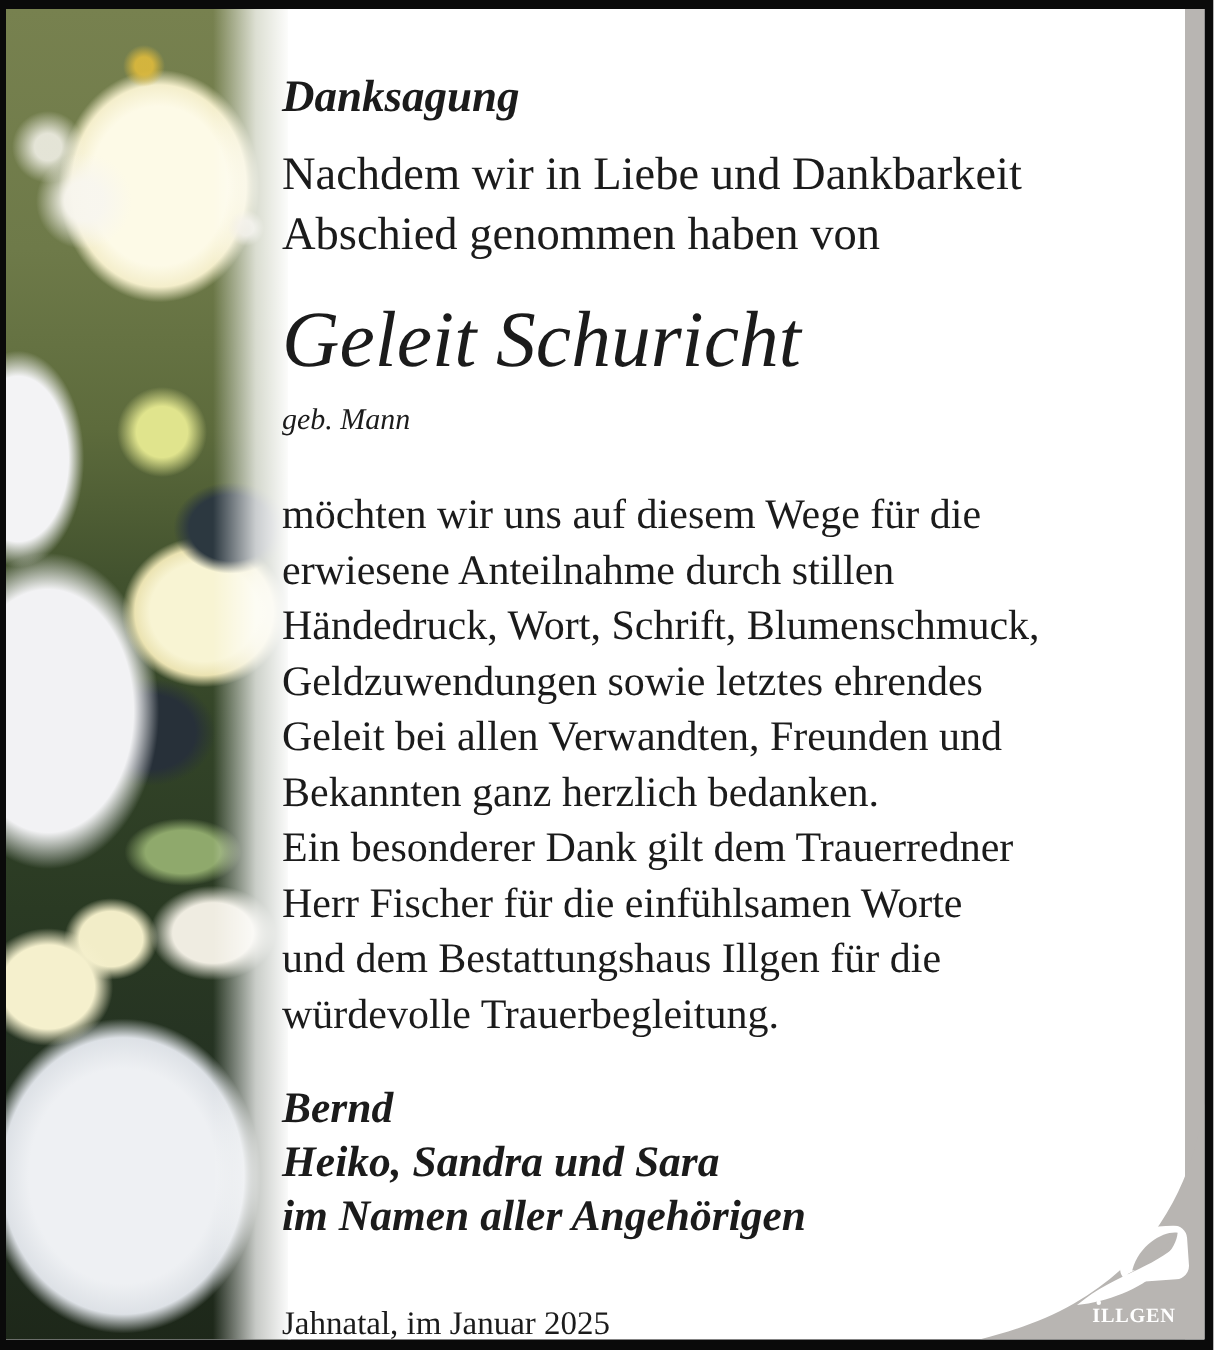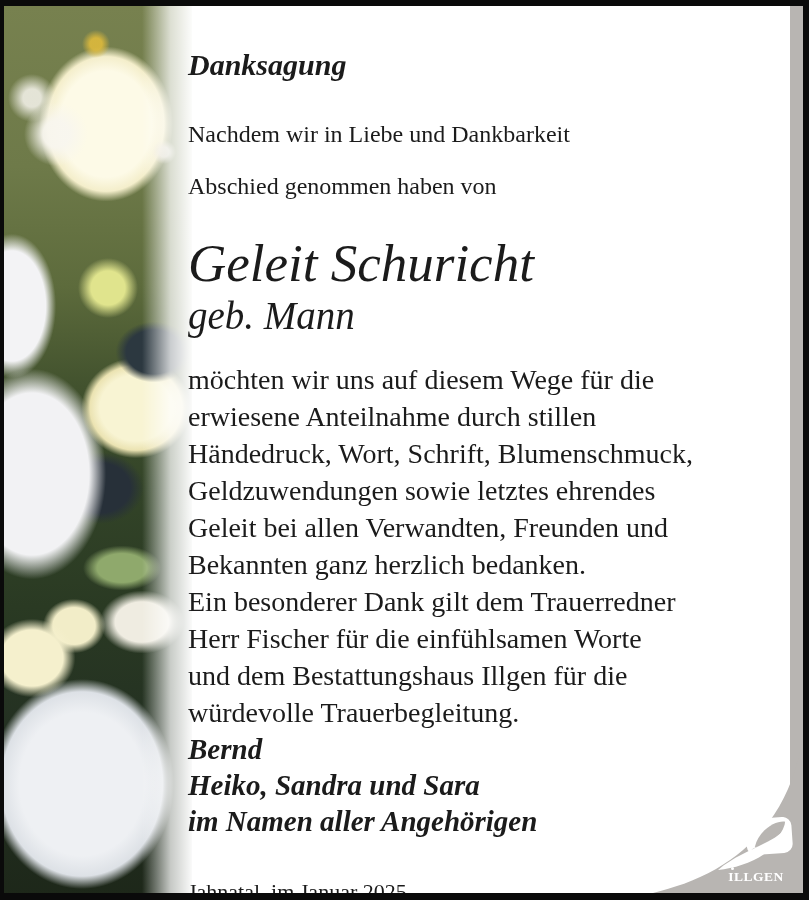--- a/index.html
+++ b/index.html
@@ -75,36 +75,37 @@
   .logo svg{display:block;width:100%;height:100%;}
   
   .content{
     position:absolute;left:184px;right:24px;top:0;
   }
   .title{
     margin-top:42px;
     font-size:30px;font-weight:bold;font-style:italic;line-height:34px;
   }
   .intro{
-    margin-top:26px;
-    font-size:24px;line-height:52px;white-space:pre-line;
+    margin-top:14px;
+    font-size:31px;line-height:40px;white-space:pre-line;
   }
   .name{
     margin:20px 0 0 0;
     font-size:53px;font-style:italic;font-weight:normal;line-height:62px;
   }
   .maiden{
     margin-top:5px;
-    font-size:39px;font-style:italic;line-height:34px;
+    font-size:20px;font-style:italic;line-height:34px;
   }
   .body-text{
     margin-top:28px;
     font-size:28px;line-height:37px;white-space:pre-line;
   }
   .signature{
+    margin-top:26px;
     font-size:29px;font-weight:bold;font-style:italic;line-height:36px;white-space:pre-line;
   }
   .dateline{
     margin-top:37px;
     font-size:22px;line-height:32px;
   }
 </style>
 </head>
 <body>
 

